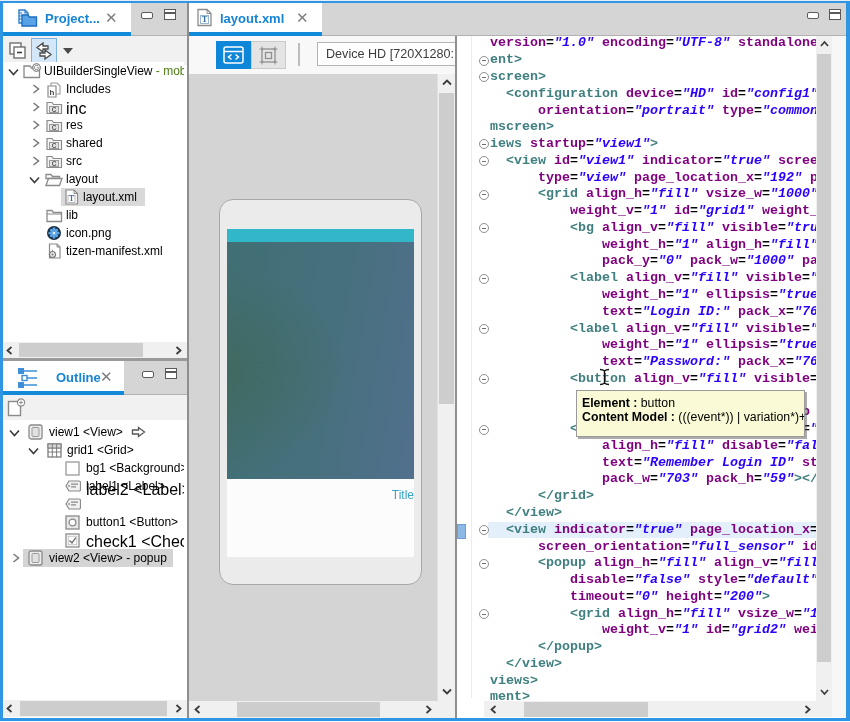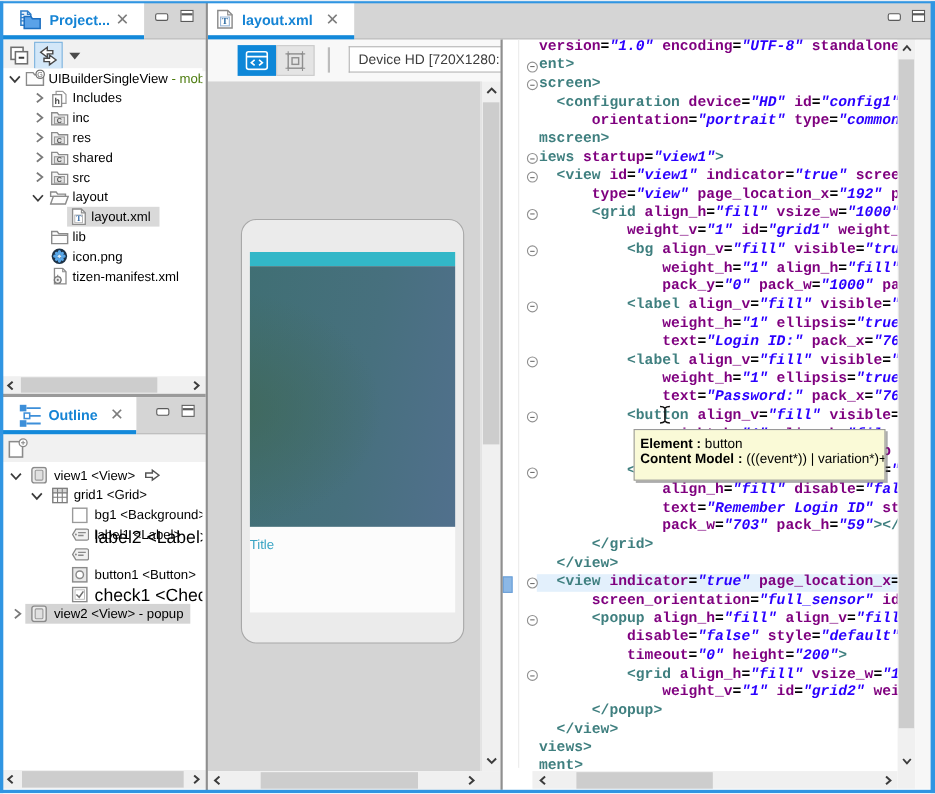--- a/index.html
+++ b/index.html
@@ -82,21 +82,21 @@
 </svg>
     <span class="abs" style="left:64px;top:20px;font-size:12px;white-space:nowrap">Includes</span>
     <svg class="abs" style="left:30px;top:40px" width="8" height="10" viewBox="0 0 8 10">
       <path d="M1.5 1 L6.5 5 L1.5 9" fill="none" stroke="#7a7a7a" stroke-width="1.6"></path>
     </svg>
     <svg class="abs" style="left:44px;top:37.5px" width="17" height="15" viewBox="0 0 17 15">
 <path d="M1 2.5 h5 l1.5 2 h8 v9 H1 z" fill="#f4f4f4" stroke="#8b8b8b" stroke-width="1.2"></path>
 <rect x="3.5" y="6.5" width="9" height="6" fill="#e2e2e2" stroke="#9a9a9a" stroke-width="1"></rect>
 <text x="8" y="11.6" font-size="6.5" font-weight="bold" fill="#555" text-anchor="middle" font-family="Liberation Sans">C</text>
 </svg>
-    <span class="abs" style="left:64px;top:38px;font-size:12px;white-space:nowrap">inc</span>
+    <span class="abs" style="left:64px;top:38px;font-size:16px;white-space:nowrap">inc</span>
     <svg class="abs" style="left:30px;top:58px" width="8" height="10" viewBox="0 0 8 10">
       <path d="M1.5 1 L6.5 5 L1.5 9" fill="none" stroke="#7a7a7a" stroke-width="1.6"></path>
     </svg>
     <svg class="abs" style="left:44px;top:55.5px" width="17" height="15" viewBox="0 0 17 15">
 <path d="M1 2.5 h5 l1.5 2 h8 v9 H1 z" fill="#f4f4f4" stroke="#8b8b8b" stroke-width="1.2"></path>
 <rect x="3.5" y="6.5" width="9" height="6" fill="#e2e2e2" stroke="#9a9a9a" stroke-width="1"></rect>
 <text x="8" y="11.6" font-size="6.5" font-weight="bold" fill="#555" text-anchor="middle" font-family="Liberation Sans">C</text>
 </svg>
     <span class="abs" style="left:64px;top:56px;font-size:12px;white-space:nowrap">res</span>
     <svg class="abs" style="left:30px;top:76px" width="8" height="10" viewBox="0 0 8 10">
@@ -172,21 +172,21 @@
 <div class="sbthumb" style="left:19px;top:343px;width:124px;height:14px"></div>
 <div class="abs" style="left:2px;top:358px;width:185px;height:3px;background:#9a9a9a"></div>
 <div class="tabwhite" style="left:2px;top:361px;width:122px;height:34px"></div>
 <div class="tabgray" style="left:124px;top:361px;width:63px;height:34px"></div>
 <svg class="abs" style="left:17px;top:367px" width="22" height="22" viewBox="0 0 22 22">
 <rect x="1" y="1" width="6" height="6" fill="#3d8fd9"></rect>
 <rect x="5" y="8.5" width="5" height="5" fill="#fff" stroke="#3d8fd9" stroke-width="1.4"></rect>
 <rect x="1" y="15" width="6" height="6" fill="#3d8fd9"></rect>
 <path d="M7 4 h13 M10 11 h10 M7 18 h13" stroke="#3d8fd9" stroke-width="1.6"></path>
 </svg>
-<span class="abs tabtxt" style="left:44px;top:370px">Outline</span>
+<span class="abs tabtxt" style="left:56px;top:370px">Outline</span>
 <span class="closex" style="left:100px;top:368px;font-size:15px">✕</span>
 <div class="minbtn" style="left:142px;top:371px"></div>
 <div class="maxbtn" style="left:165px;top:368px"></div>
 <div class="abs" style="left:2px;top:395px;width:185px;height:25px;background:#f1f1f1"></div>
 <svg class="abs" style="left:7px;top:398px" width="20" height="20" viewBox="0 0 20 20">
 <rect x="1.5" y="3.5" width="12" height="14" fill="#fff" stroke="#8a8a8a" stroke-width="1.4"></rect>
 <circle cx="14" cy="4.5" r="3.6" fill="#fff" stroke="#8a8a8a" stroke-width="1.2"></circle>
 <path d="M14 2.6 v3.8 M12.1 4.5 h3.8" stroke="#8a8a8a" stroke-width="1"></path>
 </svg>
 <div class="abs" style="left:2px;top:420px;width:182px;height:280px;background:#fff;overflow:hidden">
@@ -285,21 +285,21 @@
 <div class="abs" style="left:298px;top:43px;width:2px;height:23px;background:#bcbcbc"></div>
 <div class="abs" style="left:317px;top:42px;width:139px;height:24px;background:#fff;border:1px solid #b3b3b3;border-right:none;overflow:hidden">
 <span style="position:absolute;left:8px;top:4px;font-size:12.6px;color:#3c3c3c;white-space:nowrap">Device HD [720X1280: HDPI]</span>
   </div>
 <div class="abs" style="left:189px;top:74px;width:248px;height:627px;background:#d4d4d4"></div>
 <div class="abs" style="left:219px;top:199px;width:203px;height:386px;background:#ebebeb;border:1px solid #a8a8a8;border-radius:14px"></div>
 <div class="abs" style="left:227px;top:229px;width:187px;height:328px;overflow:hidden">
 <div class="abs" style="left:0;top:0;width:187px;height:13px;background:#32b7c8"></div>
 <div class="abs" style="left:0;top:13px;width:187px;height:237px;background:radial-gradient(ellipse 120% 75% at -8% 55%, rgba(64,104,90,0.85) 0%, rgba(64,104,90,0) 60%),linear-gradient(100deg,#406f74 0%,#47707e 55%,#51708d 100%)"></div>
 <div class="abs" style="left:0;top:250px;width:187px;height:78px;background:#fcfcfc"></div>
-<div class="abs" style="left:0;top:259px;width:187px;text-align:left;font-size:12px;color:#3aa4c4">Title</div>
+<div class="abs" style="left:0;top:259px;width:187px;text-align:right;font-size:12px;color:#3aa4c4">Title</div>
 </div>
 <div class="sbtrack" style="left:437px;top:74px;width:19px;height:627px;border-left:1px solid #e0e0e0"></div>
 <svg class="abs" style="left:442px;top:78px" width="10" height="9" viewBox="0 0 10 9">
     <path d="M1 6.5 L5 2.5 L9 6.5" fill="none" stroke="#3c3c3c" stroke-width="1.8"></path>
   </svg>
 <div class="sbthumb" style="left:439px;top:93px;width:15px;height:311px"></div>
 <svg class="abs" style="left:442px;top:687px" width="10" height="9" viewBox="0 0 10 9">
     <path d="M1 2.5 L5 6.5 L9 2.5" fill="none" stroke="#3c3c3c" stroke-width="1.8"></path>
   </svg>
 <div class="sbtrack" style="left:189px;top:701px;width:267px;height:17px"></div>

